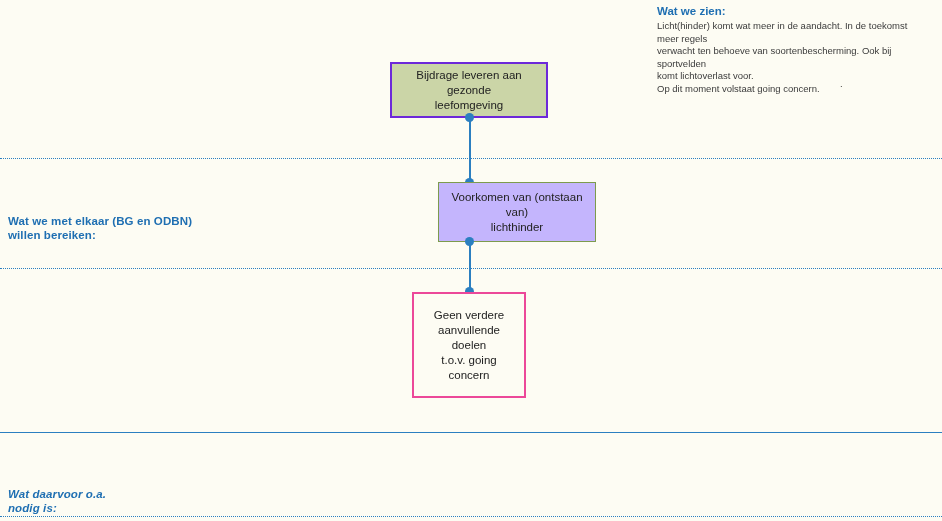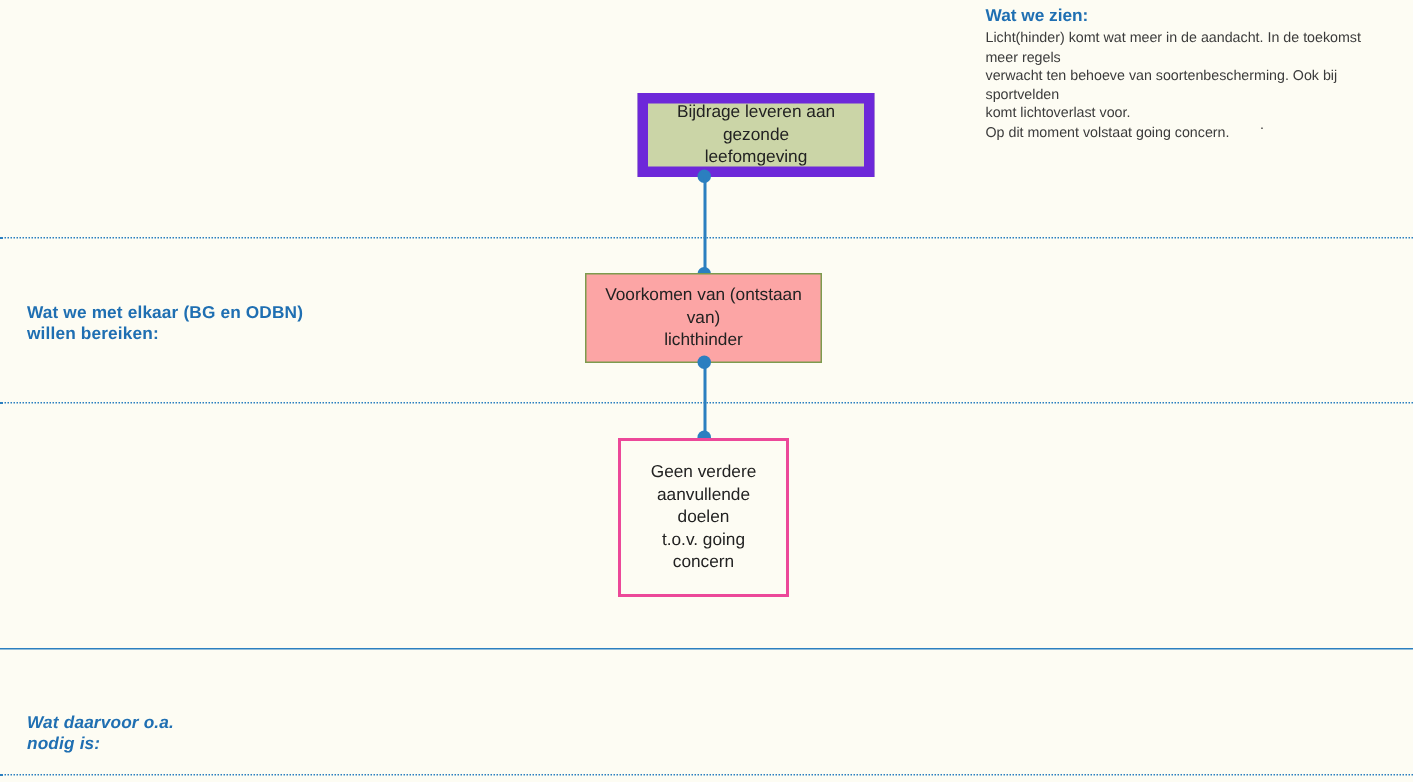--- a/index.html
+++ b/index.html
@@ -29,51 +29,52 @@
     height: 0;
     border-top: 1px dotted #2b7fc0;
   }
   .band-line.solid {
     border-top: 1px solid #2b7fc0;
   }
 
   
   .row-label {
     position: absolute;
-    left: 18px;
+    left: 8px;
     color: #1f6fb2;
     font-size: 11.5px;
     font-weight: bold;
     line-height: 14px;
     letter-spacing: 0.1px;
     white-space: pre-line;
+    margin-top: 12px;
   }
 
   
   .box {
     position: absolute;
     box-sizing: border-box;
     display: flex;
     align-items: center;
     justify-content: center;
     text-align: center;
     font-size: 11.5px;
     line-height: 15px;
     color: #222;
     white-space: pre-line;
     padding: 4px 10px;
   }
   .box.goal {
     background: #cbd5a7;
-    border: 7px solid #6d28d9;
-    margin-left: 35px;
+    border: 2px solid #6d28d9;
   }
   .box.outcome {
-    background: #fca5a5;
+    background: #c4b5fd;
     border: 1px solid #7d9b4e;
+    margin-left: 48px;
   }
   .box.contribution {
     background: #fdfcf3;
     border: 2px solid #ec4899;
   }
 
   
   .connector {
     position: absolute;
     width: 2px;

